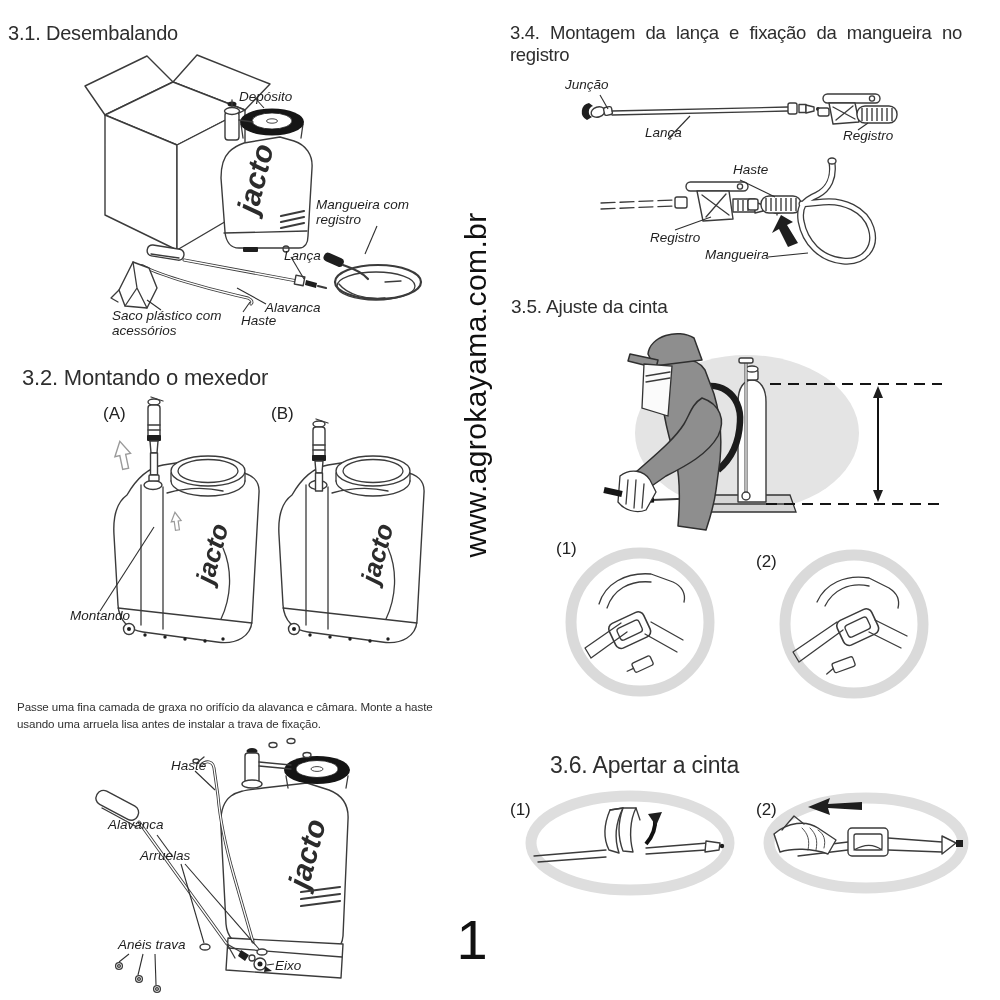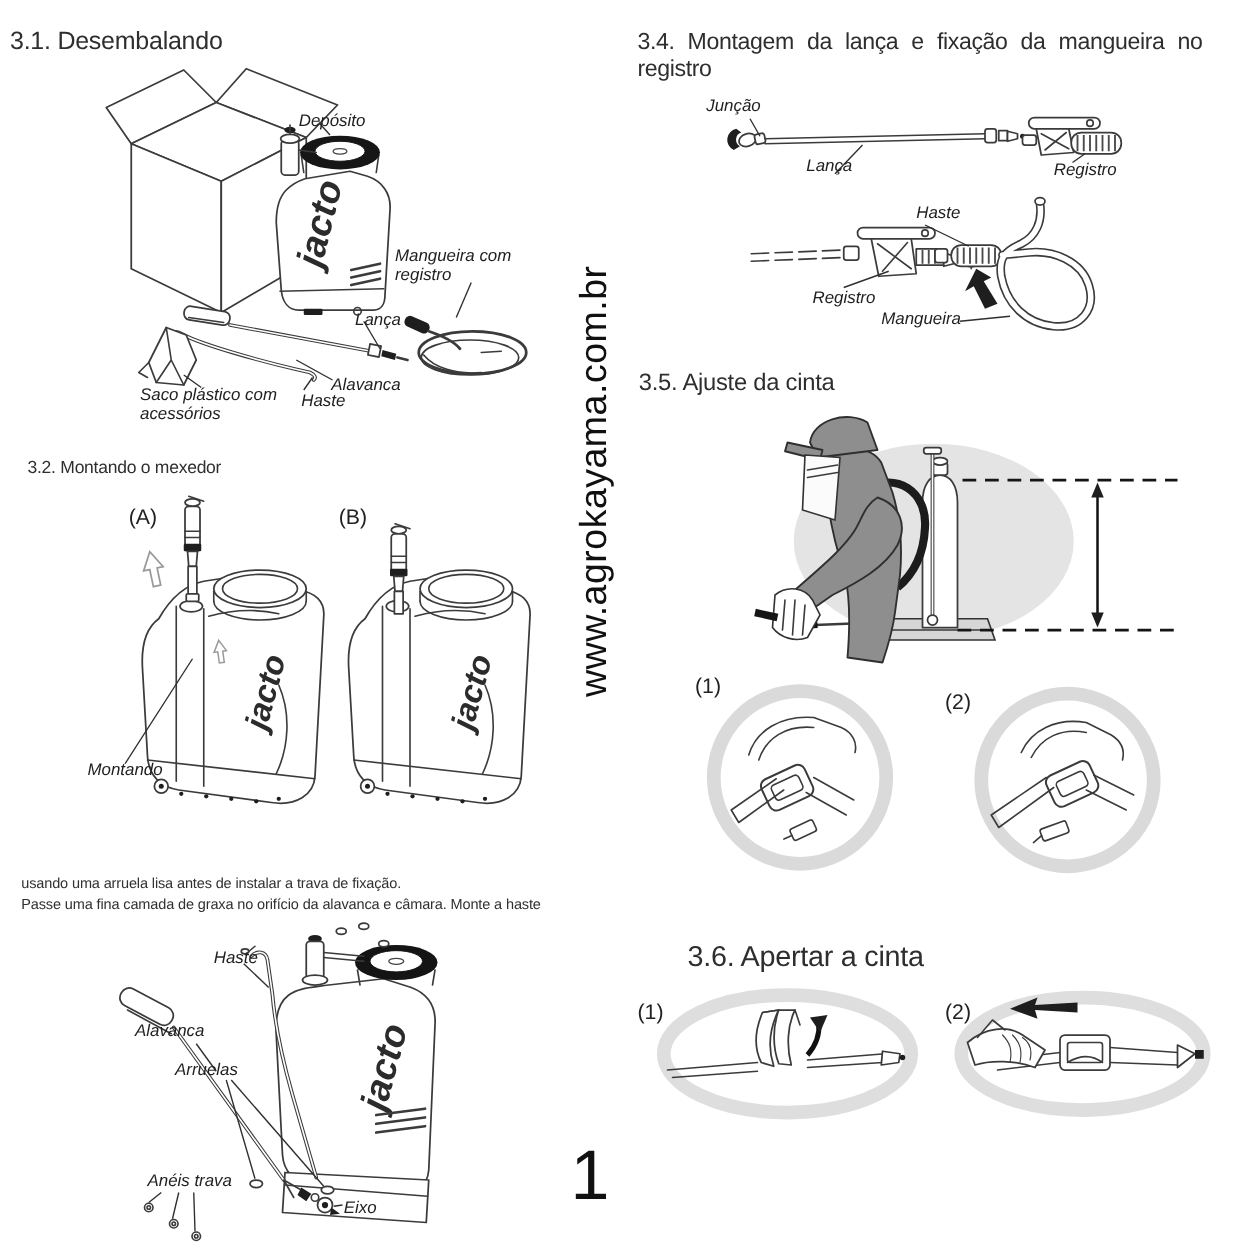--- a/index.html
+++ b/index.html
@@ -107,21 +107,21 @@
       <path class="lead" d="M 76 260 L 62 250"></path>
     </g>
   </svg>
   <span class="lbl" style="left:239px;top:90px;text-align:right;">Depósito</span>
   <span class="lbl lbl2" style="left:316px;top:198px;width:100px;">Mangueira com registro</span>
   <span class="lbl" style="left:284px;top:249px;">Lança</span>
   <span class="lbl" style="left:265px;top:301px;">Alavanca</span>
   <span class="lbl" style="left:241px;top:314px;">Haste</span>
   <span class="lbl lbl2" style="left:112px;top:309px;width:112px;">Saco plástico com acessórios</span>
 
-  <div class="h" style="left:22px;top:365px;font-size:14px;">3.2. Montando o mexedor</div>
+  <div class="h" style="left:22px;top:365px;font-size:22px;">3.2. Montando o mexedor</div>
 
   <svg style="left:70px;top:395px;" width="395" height="245" viewBox="0 0 395 245">
     <defs>
       <g id="tank32">
         <path class="fw" d="M 22 62 C 11 70 8 86 9 102 L 13 172 C 14 188 24 197 38 199 L 112 209 C 132 212 146 203 147 188 L 154 60 C 155 48 147 41 134 39 L 128 38 C 120 30 100 26 84 28 L 58 32 C 42 35 30 48 22 62 Z"></path>
         <ellipse class="fw" cx="103" cy="38" rx="37" ry="15"></ellipse>
         <ellipse class="ln" cx="103" cy="38" rx="30" ry="11.5"></ellipse>
         <line class="ln" x1="66" y1="40" x2="66" y2="48"></line>
         <line class="ln" x1="140" y1="40" x2="140" y2="48"></line>
         <path class="ln" d="M 66 48 A 37 15 0 0 0 140 48"></path>
@@ -172,22 +172,22 @@
       <path class="fw" d="M 45 28 L 53 28 L 52 40 L 46 40 Z"></path>
       <rect class="fw" x="45.5" y="40" width="7" height="18"></rect>
     </g>
     <path class="lead" d="M 30 216 L 84 132"></path>
   </svg>
   <span class="fig" style="left:103px;top:404px;">(A)</span>
   <span class="fig" style="left:271px;top:404px;">(B)</span>
   <span class="lbl" style="left:70px;top:609px;">Montando</span>
 
   <div class="bodytxt" style="left:17px;top:699px;">
+    <div class="bline">Passe uma fina camada de graxa no orifício da alavanca e câmara. Monte a haste</div>
     <div class="bline">usando uma arruela lisa antes de instalar a trava de fixação.</div>
-    <div class="bline">Passe uma fina camada de graxa no orifício da alavanca e câmara. Monte a haste</div>
   </div>
 
   <svg style="left:55px;top:738px;" width="405" height="262" viewBox="0 0 405 262">
     <g>
       <path class="fw" d="M 176 58 C 168 64 165 76 166 90 L 171 186 C 172 199 180 207 192 209 L 263 216 C 277 218 287 211 288 198 L 293 82 C 294 67 287 57 274 52 L 252 45 L 208 50 C 195 52 184 52 176 58 Z"></path>
       <polygon class="fw" points="173,200 171,232 286,240 288,206"></polygon>
       <line class="ln" x1="173" y1="210" x2="287" y2="219"></line>
       <g>
         <line class="ln" x1="231" y1="38" x2="233" y2="50"></line>
         <line class="ln" x1="293" y1="38" x2="291" y2="50"></line>

